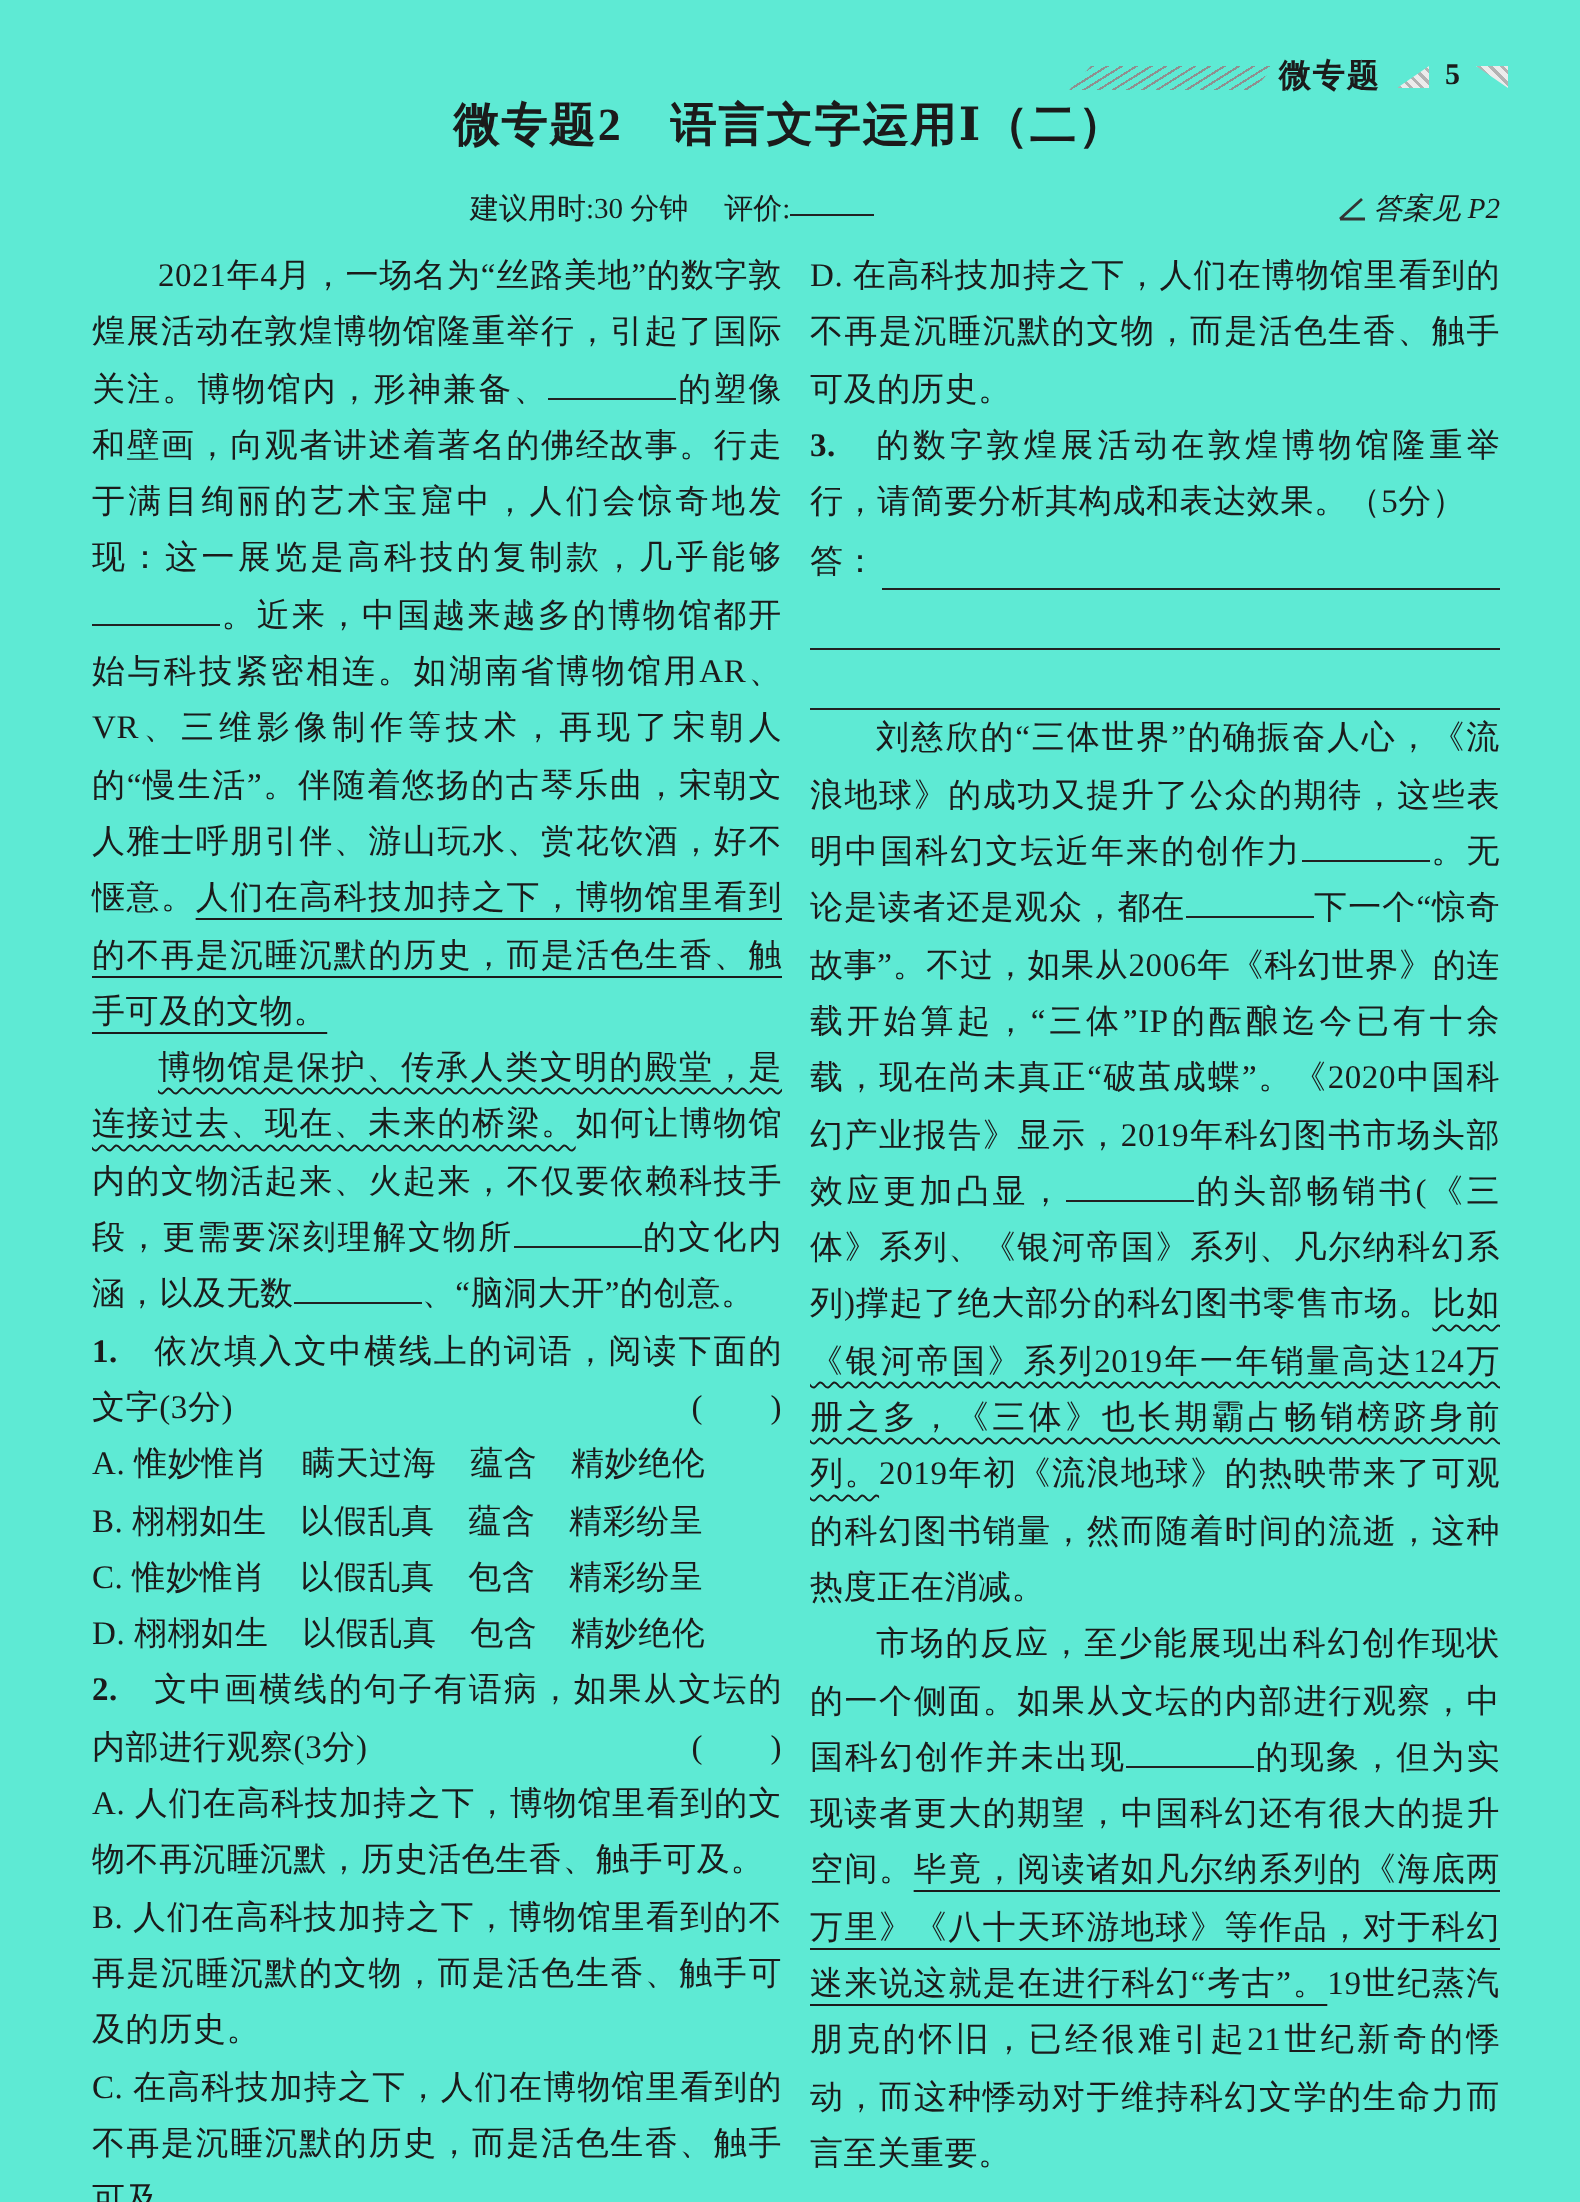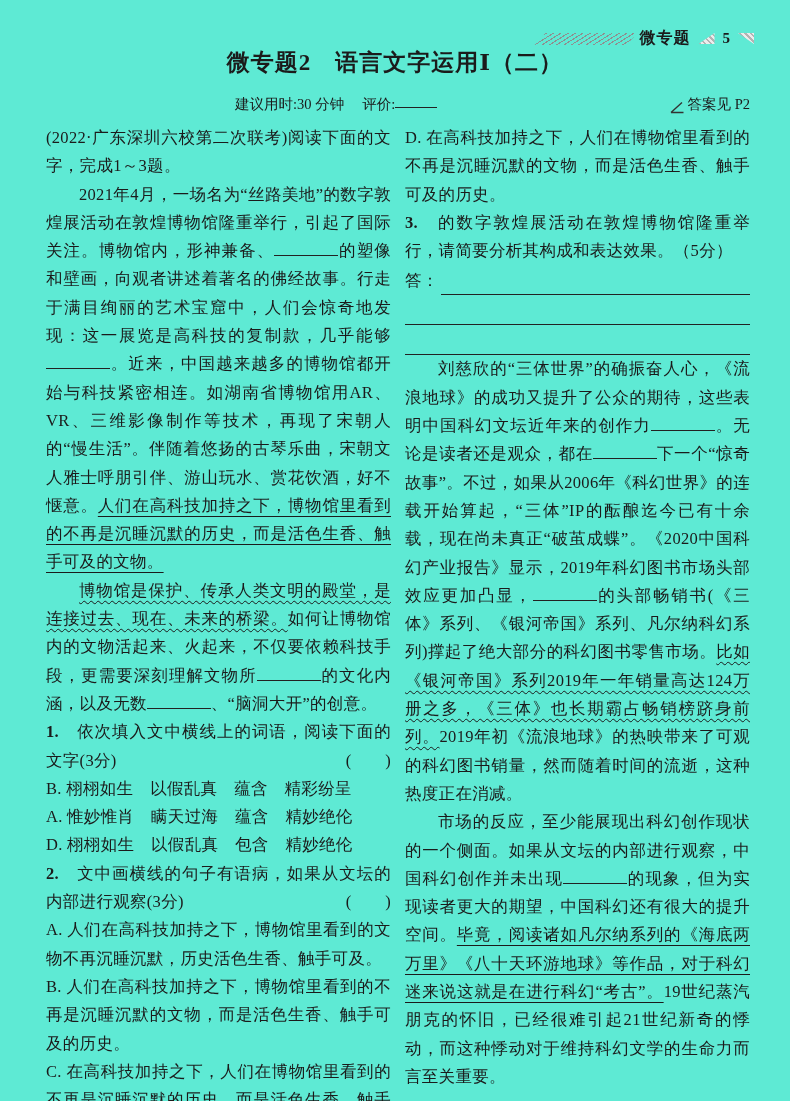--- a/index.html
+++ b/index.html
@@ -20,21 +20,21 @@
     background:repeating-linear-gradient(45deg,#b3b3b3 0 1.5px,#ececec 1.5px 4px);}
   .pagenum{font-weight:bold;font-size:15px;}
   
   .title{position:absolute;top:47px;left:0;width:100%;text-align:center;
     font-size:23px;font-weight:bold;margin:0;letter-spacing:1px;}
   .meta{position:absolute;top:95px;left:0;width:100%;height:24px;font-size:14.5px;}
   .meta-center{position:absolute;left:235px;display:inline-flex;}
   .metagap{display:inline-block;width:18px;}
   .blank{display:inline-block;min-width:64px;height:0.85em;border-bottom:1px solid #222;}
   .rating-blank{min-width:42px;}
-  .answer-ref{position:absolute;right:40px;top:0;display:inline-flex;align-items:flex-end;gap:4px;}
+  .answer-ref{position:absolute;right:40px;top:0;display:inline-flex;align-items:center;gap:4px;font-style:italic;}
   
   .columns{position:absolute;top:124px;left:46px;display:flex;gap:14px;}
   .col{width:345px;font-size:16.5px;line-height:28.3px;text-align:justify;letter-spacing:0.3px;}
   .block{margin:0;}
   .para{text-indent:2em;}
   .intro:not(:first-child){margin-top:14px;}
   .underline{text-decoration:underline;text-underline-offset:5px;text-decoration-thickness:1px;}
   .wavy{text-decoration:underline wavy;text-underline-offset:4px;text-decoration-thickness:1px;font-family:Liberation Serif, serif;}
   .qnum{font-weight:bold;}
   .bracket{float:right;}
@@ -67,26 +67,26 @@
     <span class="answer-ref">
       <svg width="15" height="13" viewBox="0 0 15 13">
         <path d="M2 11.5 L13 1.5 M2 11.5 L14.5 11.5" stroke="#333" stroke-width="1.4" fill="none"></path>
       </svg>
       <span>答案见 P2</span>
     </span>
   </div>
 
   <div class="columns">
     <div class="col">
-        <div class="block intro"><span>(2022·广东深圳六校第二次联考)阅读下面的文字，完成1～3题。</span></div>
         <div class="block para"><span>2021年4月，一场名为“丝路美地”的数字敦煌展活动在敦煌博物馆隆重举行，引起了国际关注。博物馆内，形神兼备、</span><span class="blank"></span><span>的塑像和壁画，向观者讲述着著名的佛经故事。行走于满目绚丽的艺术宝窟中，人们会惊奇地发现：这一展览是高科技的复制款，几乎能够</span><span class="blank"></span><span>。近来，中国越来越多的博物馆都开始与科技紧密相连。如湖南省博物馆用AR、VR、三维影像制作等技术，再现了宋朝人的“慢生活”。伴随着悠扬的古琴乐曲，宋朝文人雅士呼朋引伴、游山玩水、赏花饮酒，好不惬意。</span><span class="underline">人们在高科技加持之下，博物馆里看到的不再是沉睡沉默的历史，而是活色生香、触手可及的文物。</span></div>
         <div class="block para"><span class="wavy">博物馆是保护、传承人类文明的殿堂，是连接过去、现在、未来的桥梁。</span><span>如何让博物馆内的文物活起来、火起来，不仅要依赖科技手段，更需要深刻理解文物所</span><span class="blank"></span><span>的文化内涵，以及无数</span><span class="blank"></span><span>、“脑洞大开”的创意。</span></div>
         <div class="block question"><span class="qnum">1.</span><span>　依次填入文中横线上的词语，阅读下面的文字(3分)</span><span class="bracket">(　　)</span></div>
+        <div class="block option"><span>A. 惟妙惟肖　瞒天过海　蕴含　精妙绝伦</span></div>
         <div class="block option"><span>B. 栩栩如生　以假乱真　蕴含　精彩纷呈</span></div>
-        <div class="block option"><span>A. 惟妙惟肖　瞒天过海　蕴含　精妙绝伦</span></div>
+        <div class="block option"><span>C. 惟妙惟肖　以假乱真　包含　精彩纷呈</span></div>
         <div class="block option"><span>D. 栩栩如生　以假乱真　包含　精妙绝伦</span></div>
         <div class="block question"><span class="qnum">2.</span><span>　文中画横线的句子有语病，如果从文坛的内部进行观察(3分)</span><span class="bracket">(　　)</span></div>
         <div class="block option"><span>A. 人们在高科技加持之下，博物馆里看到的文物不再沉睡沉默，历史活色生香、触手可及。</span></div>
         <div class="block option"><span>B. 人们在高科技加持之下，博物馆里看到的不再是沉睡沉默的文物，而是活色生香、触手可及的历史。</span></div>
         <div class="block option"><span>C. 在高科技加持之下，人们在博物馆里看到的不再是沉睡沉默的历史，而是活色生香、触手可及</span></div>
       </div>
     <div class="col">
         <div class="block option"><span>D. 在高科技加持之下，人们在博物馆里看到的不再是沉睡沉默的文物，而是活色生香、触手可及的历史。</span></div>
         <div class="block question"><span class="qnum">3.</span><span>　的数字敦煌展活动在敦煌博物馆隆重举行，请简要分析其构成和表达效果。（5分）</span></div>
         <div class="block answer">

